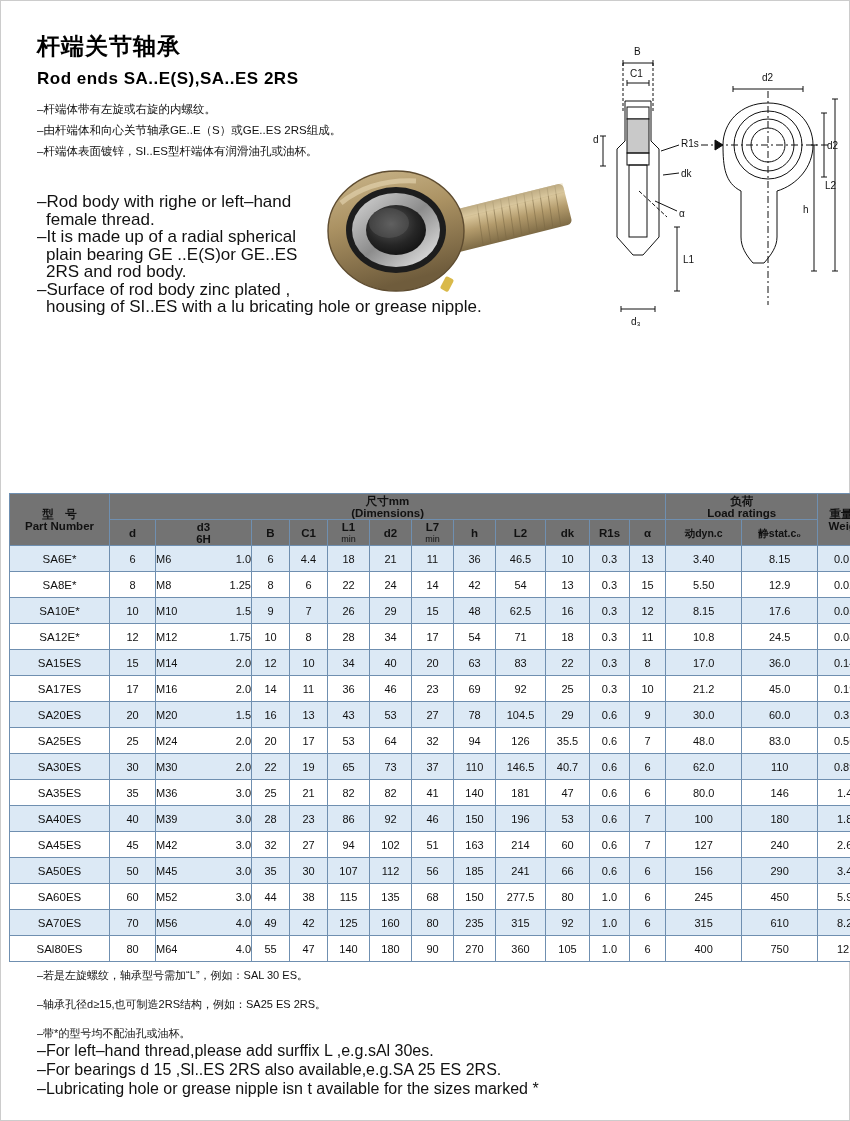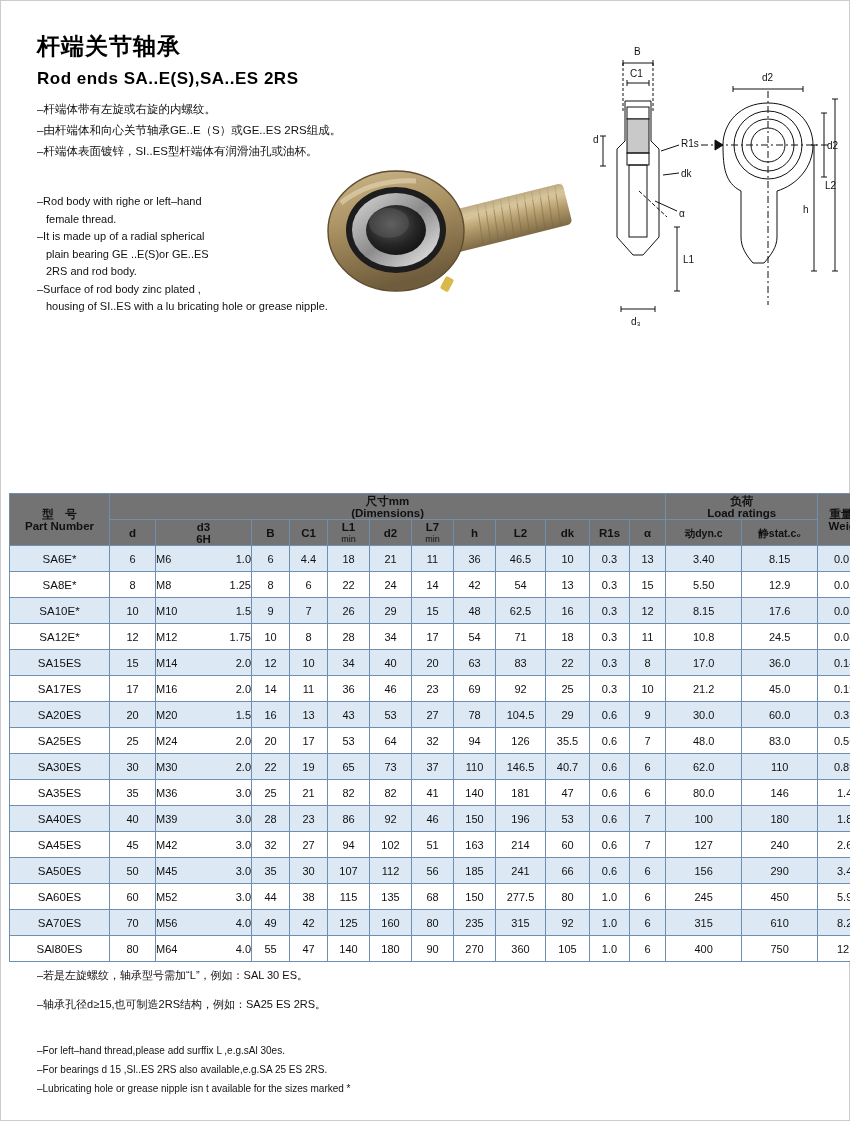--- a/index.html
+++ b/index.html
@@ -56,21 +56,21 @@
     color: #111;
   }
   .desc-cn div { white-space: nowrap; }
 
   
   .desc-en {
     position: absolute;
     left: 36px;
     top: 192px;
     width: 330px;
-    font-size: 11px;
+    font-size: 17px;
     line-height: 17.5px;
     color: #111;
   }
   .desc-en div { white-space: nowrap; }
   .desc-en .ind { padding-left: 9px; }
 
   
   .photo {
     position: absolute;
     left: 300px;
@@ -141,21 +141,21 @@
     font-size: 11px;
     line-height: 19px;
     color: #111;
   }
   .notes .gap { height: 10px; }
   .notes-en {
     position: absolute;
     left: 36px;
     top: 1040px;
     width: 780px;
-    font-size: 10px;
+    font-size: 16px;
     line-height: 19px;
     color: #111;
   }
 </style>
 </head>
 <body>
 
 <div class="page">
 
   <div class="header">
@@ -761,20 +761,21 @@
           </tr>
         </tbody>
     </table>
   </div>
 
   <div class="notes">
     <div>–若是左旋螺纹，轴承型号需加“L”，例如：SAL 30 ES。</div>
     <div class="gap"></div>
     <div>–轴承孔径d≥15,也可制造2RS结构，例如：SA25 ES 2RS。</div>
     <div class="gap"></div>
+    <div>–带*的型号均不配油孔或油杯。</div>
   </div>
 
   <div class="notes-en">
     <div>–For left–hand thread,please add surffix    L    ,e.g.sAl 30es.</div>
     <div>–For bearings d    15 ,Sl..ES 2RS also available,e.g.SA 25 ES 2RS.</div>
     <div>–Lubricating hole or grease nipple isn    t available for the sizes marked    *</div>
   </div>
 
 </div>
 

